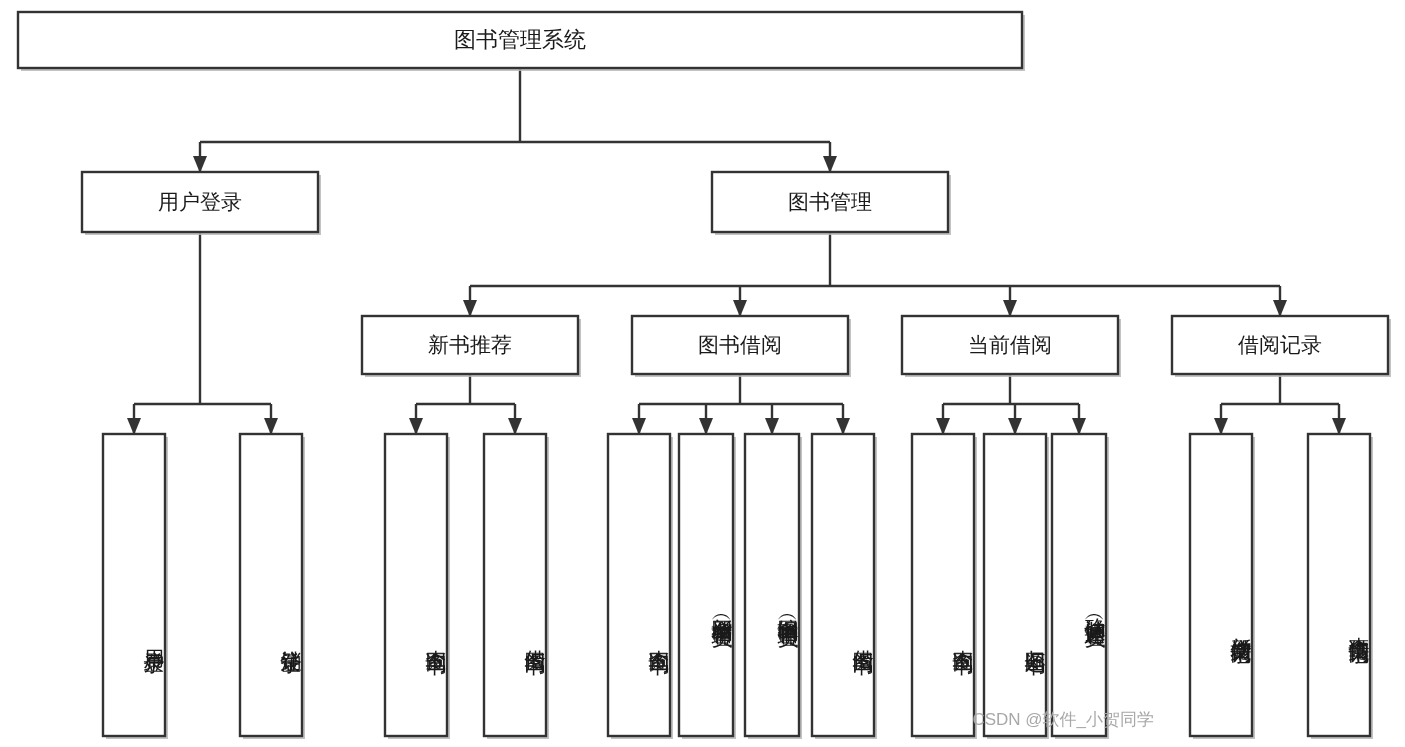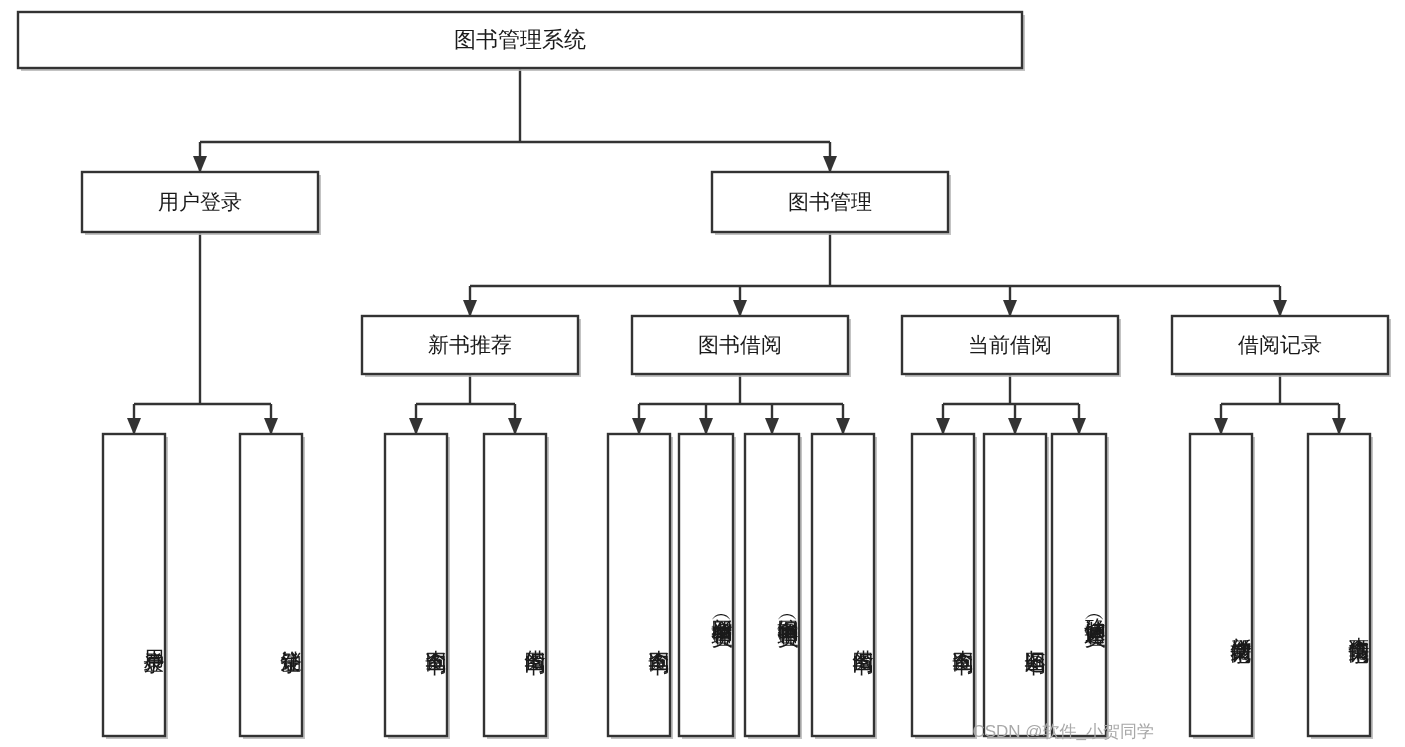--- a/index.html
+++ b/index.html
@@ -76,21 +76,21 @@
     text-align: center;
     display: flex;
     align-items: flex-start;
     justify-content: center;
     pointer-events: none;
     user-select: none;
   }
   .watermark {
     position: absolute;
     right: 8px;
-    bottom: 4px;
+    bottom: 16px;
     font-family: "Liberation Sans", "DejaVu Sans", sans-serif;
     font-size: 17px;
     color: #a8a8a8;
     white-space: nowrap;
     user-select: none;
   }
 </style>
 </head>
 <body>
 

